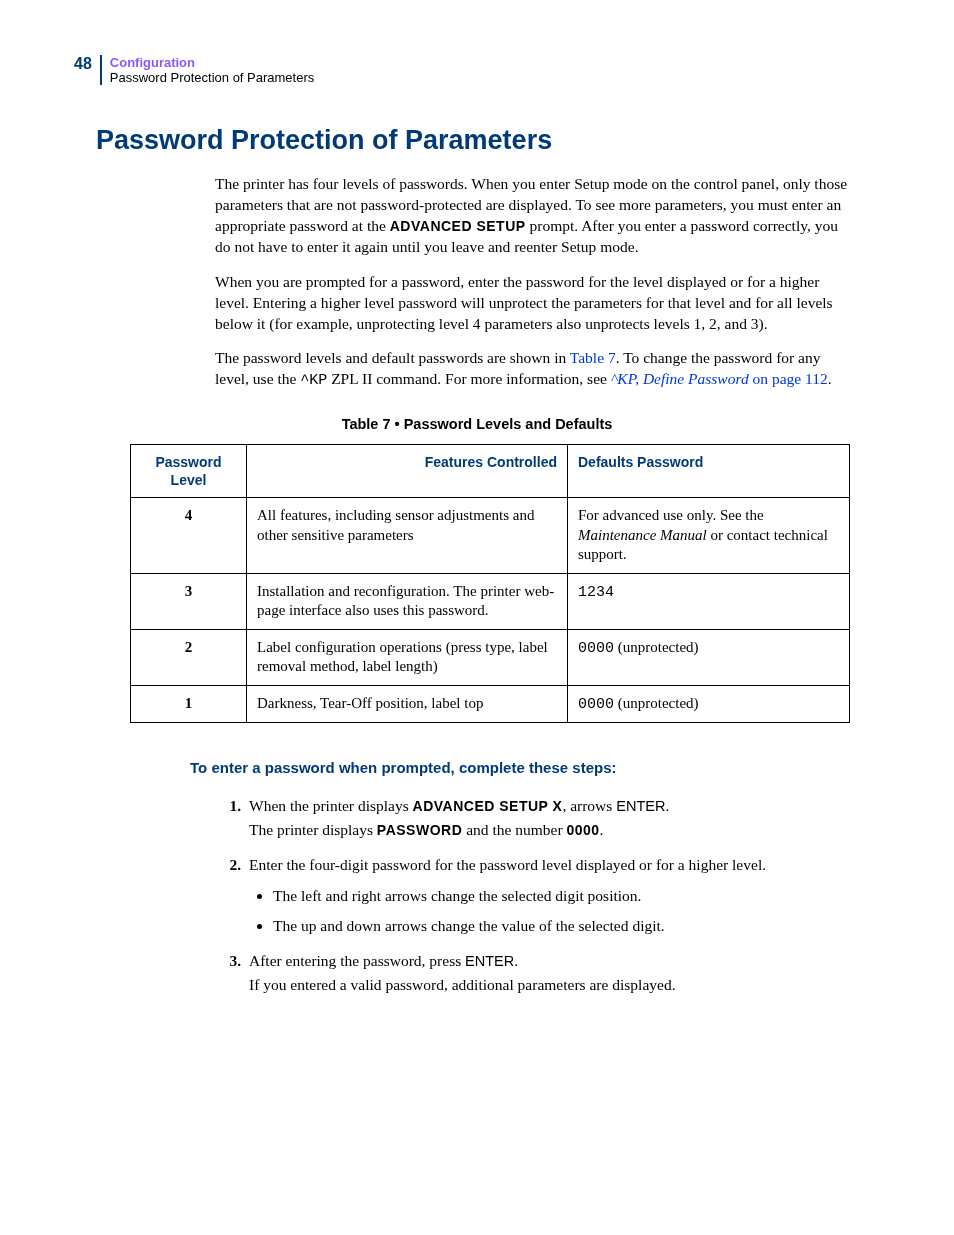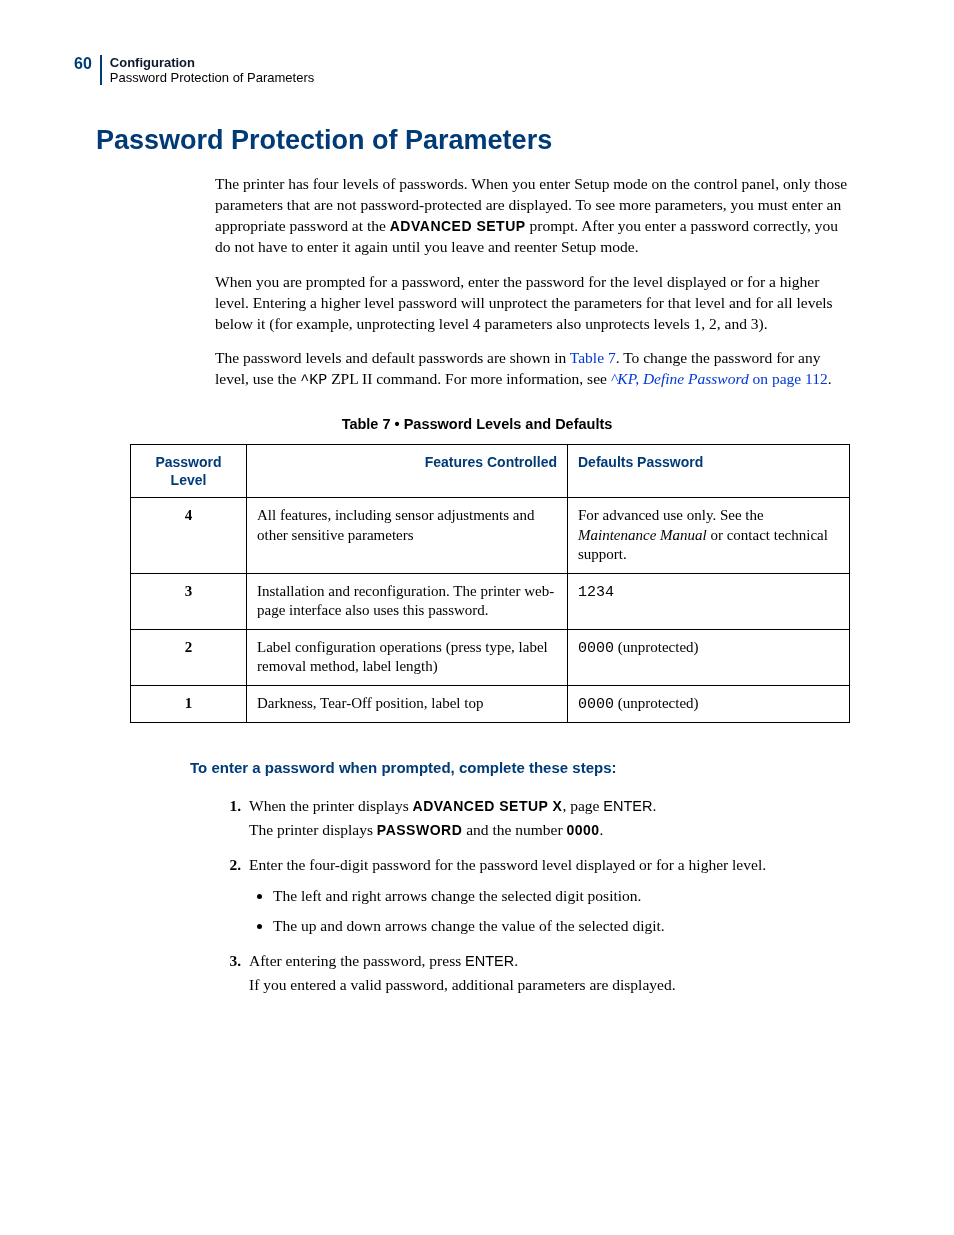--- a/index.html
+++ b/index.html
@@ -35,21 +35,21 @@
     width: 2px;
     background: #003b77;
     align-self: stretch;
     margin-right: 8px;
   }
   .header-text { padding-top: 0; }
   .header-chapter {
     font-family: Arial, Helvetica, sans-serif;
     font-weight: bold;
     font-size: 13px;
-    color: #0f172a;
+    color: #8b5cf6;
   }
   .header-section {
     font-family: Arial, Helvetica, sans-serif;
     font-size: 13px;
     color: #000;
   }
   h1 {
     font-family: Arial, Helvetica, sans-serif;
     color: #003b77;
     font-size: 27px;
@@ -149,21 +149,21 @@
     justify-content: space-between;
   }
   .t-row1 td { padding-bottom: 34px; }
 </style>
 </head>
 <body>
 
 <div class="page">
 
   <div class="header">
-    <div class="page-num">60</div>
+    <div class="page-num">48</div>
     <div class="header-sep"></div>
     <div class="header-text">
       <div class="header-chapter">Configuration</div>
       <div class="header-section">Password Protection of Parameters</div>
     </div>
   </div>
 
   <h1>Password Protection of Parameters</h1>
 
   <div class="body-block">
@@ -208,21 +208,21 @@
         <td>Darkness, Tear-Off position, label top</td>
         <td><span class="mono">0000</span><span> (unprotected)</span></td>
       </tr>
     </tbody>
   </table>
 
   <div class="steps-heading">To enter a password when prompted, complete these steps:</div>
 
   <ol class="steps">
     <li>
-      <span>When the printer displays </span><span class="lcd">ADVANCED SETUP X</span><span>, page </span><span class="sans">ENTER</span><span>.</span><br>
+      <span>When the printer displays </span><span class="lcd">ADVANCED SETUP X</span><span>, arrows </span><span class="sans">ENTER</span><span>.</span><br>
       <span>The printer displays </span><span class="lcd">PASSWORD</span><span> and the number </span><span class="lcd">0000</span><span>.</span>
     </li>
     <li>
       <span>Enter the four-digit password for the password level displayed or for a higher level.</span>
       <ul class="sub">
         <li>The left and right arrows change the selected digit position.</li>
         <li>The up and down arrows change the value of the selected digit.</li>
       </ul>
     </li>
     <li>

